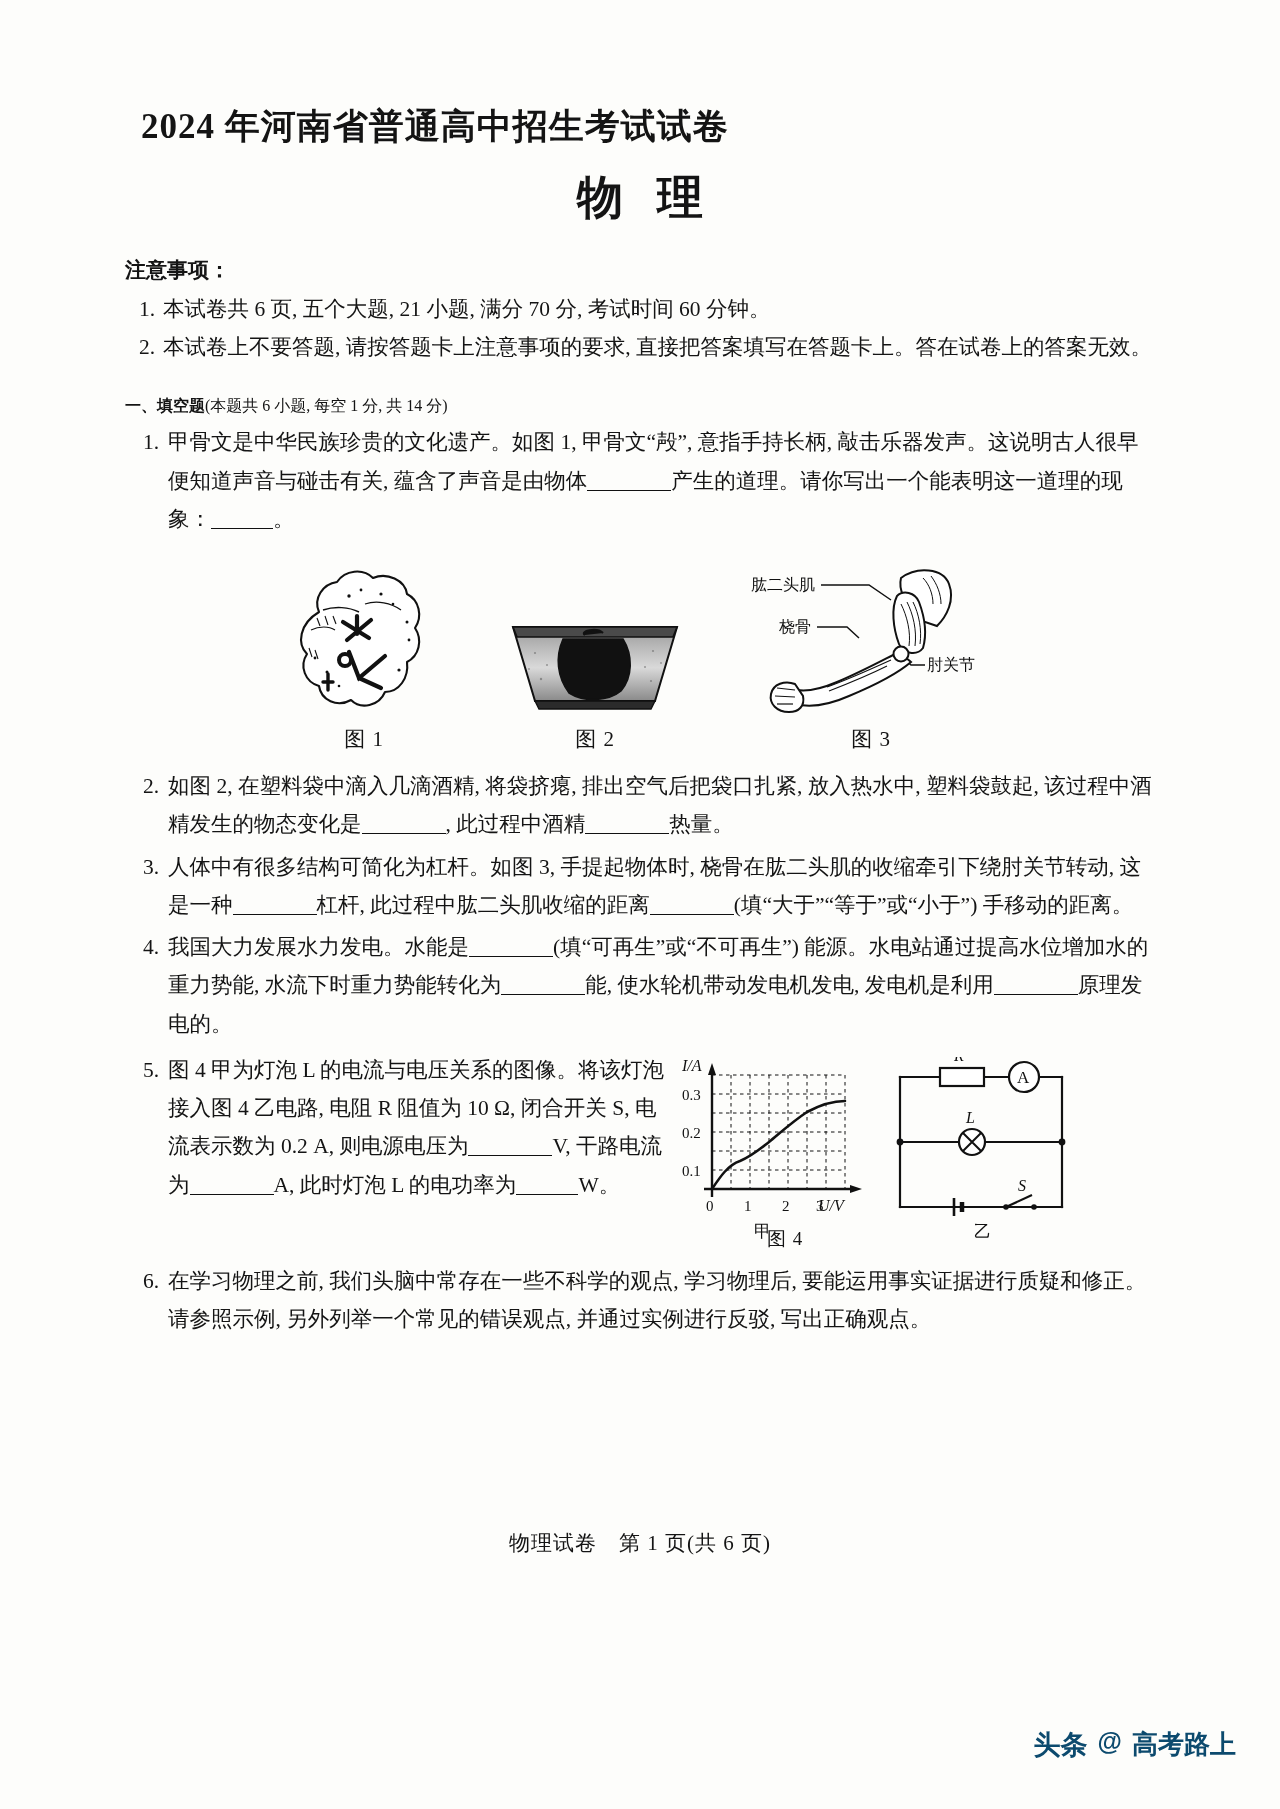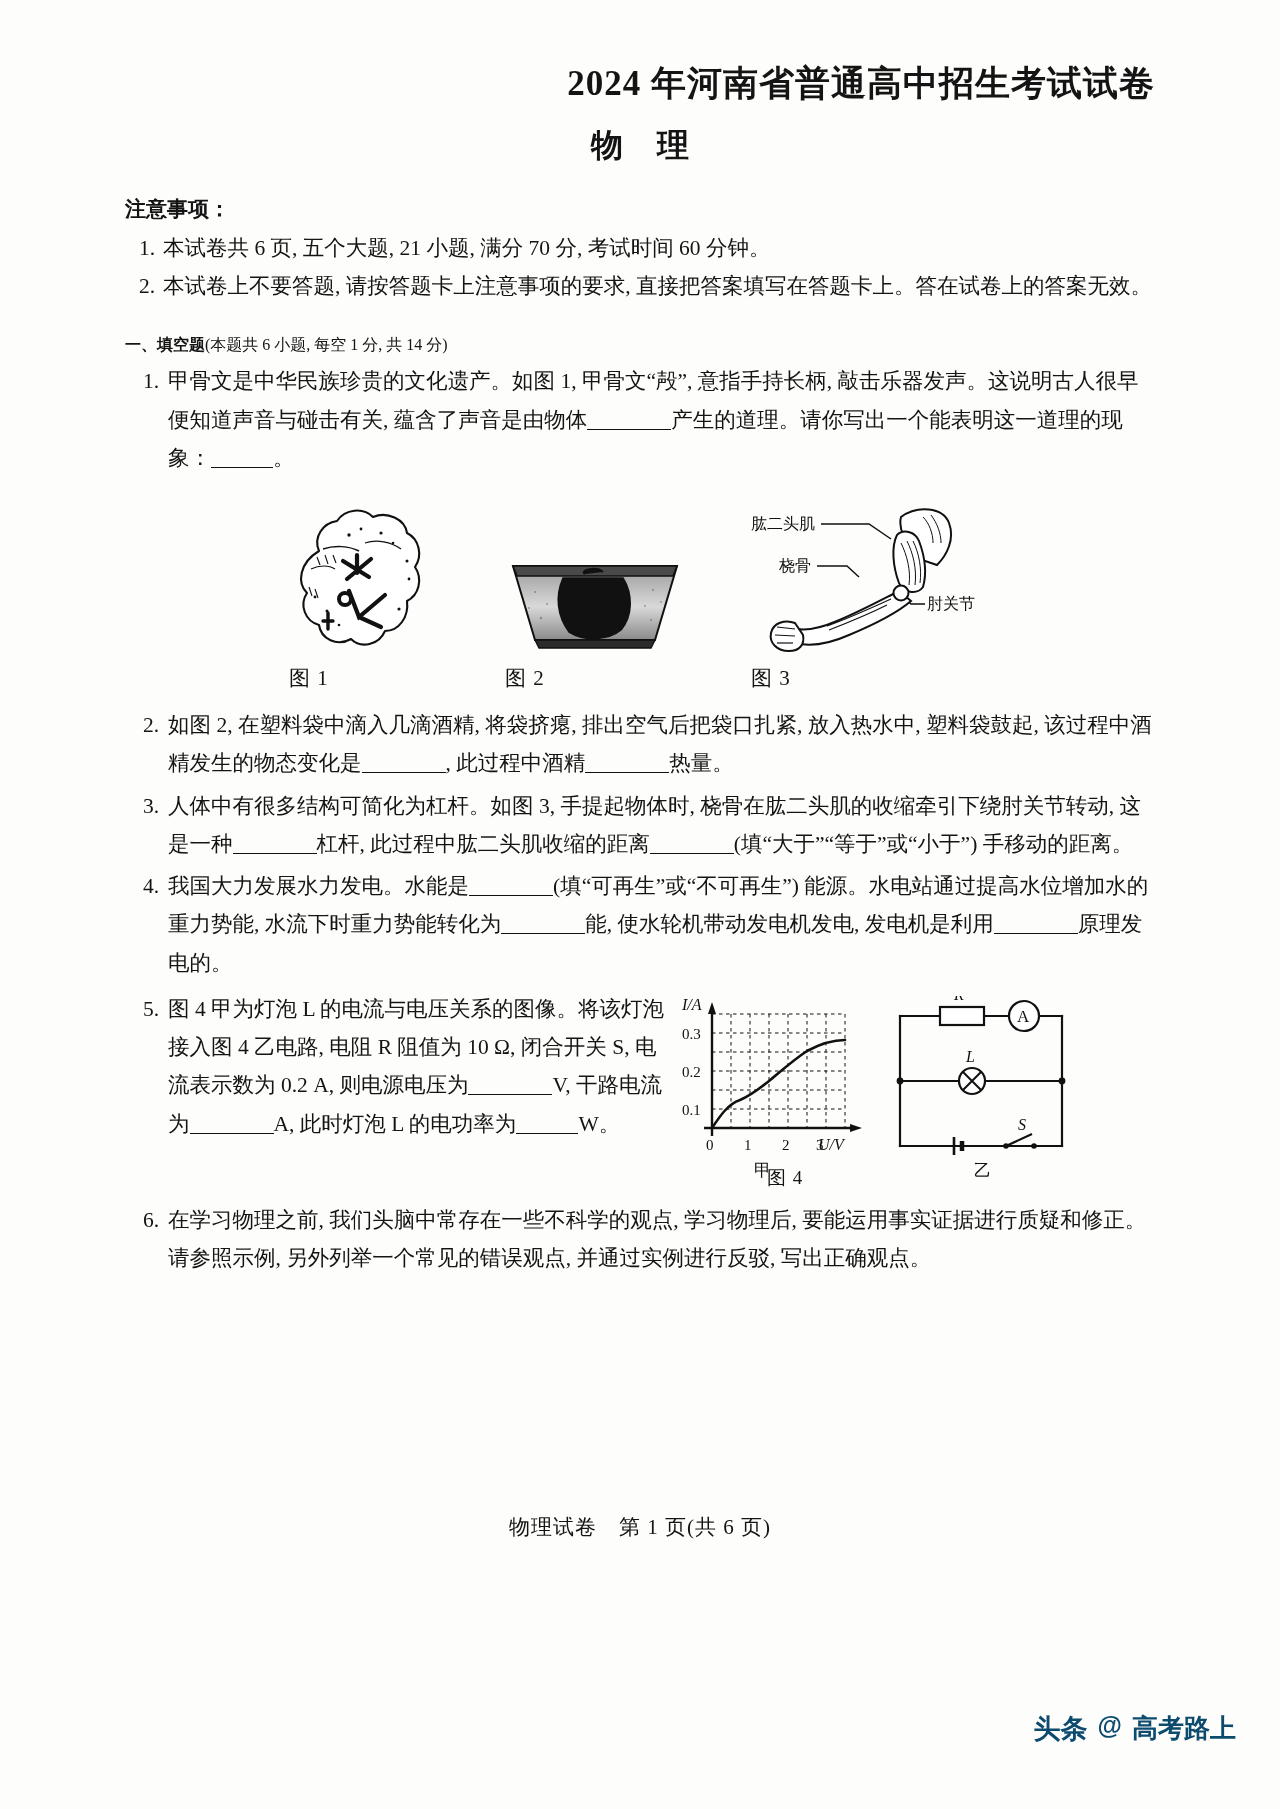--- a/index.html
+++ b/index.html
@@ -12,31 +12,31 @@
     overflow:hidden;
   }
   .page{
     position:relative;
     width:1280px;height:1809px;
     box-sizing:border-box;
     padding:0 125px;
   }
   
   .doc-title{
-    text-align:right;
+    text-align:left;
     font-size:35px;
     font-weight:bold;
     letter-spacing:1px;
-    margin:0;
-    padding-top:62px;
+    margin:16px;
+    padding-top:89px;
     line-height:1.25;
   }
   .doc-subject{
     text-align:center;
-    font-size:32px;
+    font-size:46px;
     font-weight:bold;
     letter-spacing:34px;
     padding-left:34px;
     margin:18px 0 0 0;
   }
   .notice-title{
     font-size:21px;
     font-weight:bold;
     margin:27px 0 0 0;
   }
@@ -76,21 +76,21 @@
   .b-s{width:62px;}
   .b-m{width:84px;}
   
   .figrow{
     display:flex;
     justify-content:center;
     align-items:flex-end;
     gap:66px;
     margin-top:22px;
   }
-  .figcell{}
+  .figcell{text-align:center;}
   .figcap{font-size:21px;letter-spacing:1px;}
   
   .q5wrap{display:flex;align-items:flex-start;}
   .q5text{width:500px;flex:none;}
   .q5figs{
     flex:1;
     display:flex;
     align-items:flex-start;
     padding-top:6px;
     gap:14px;

